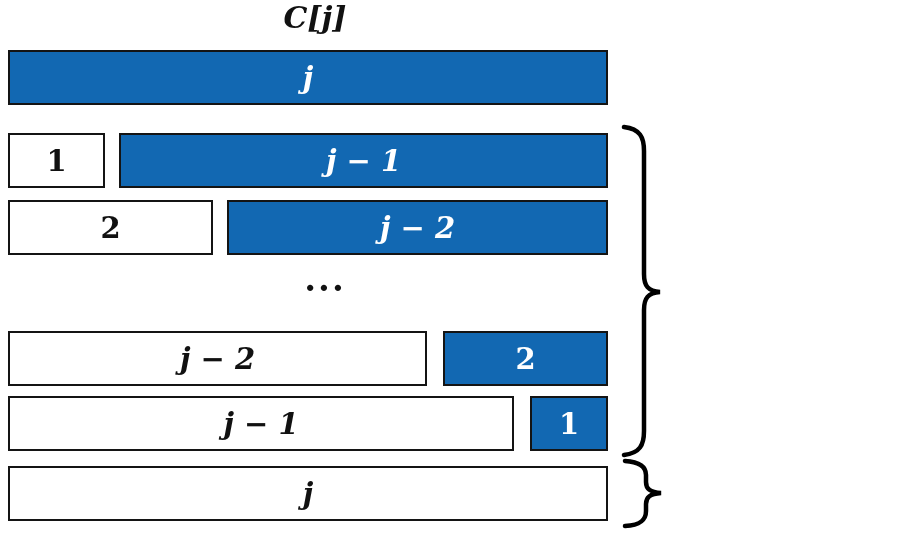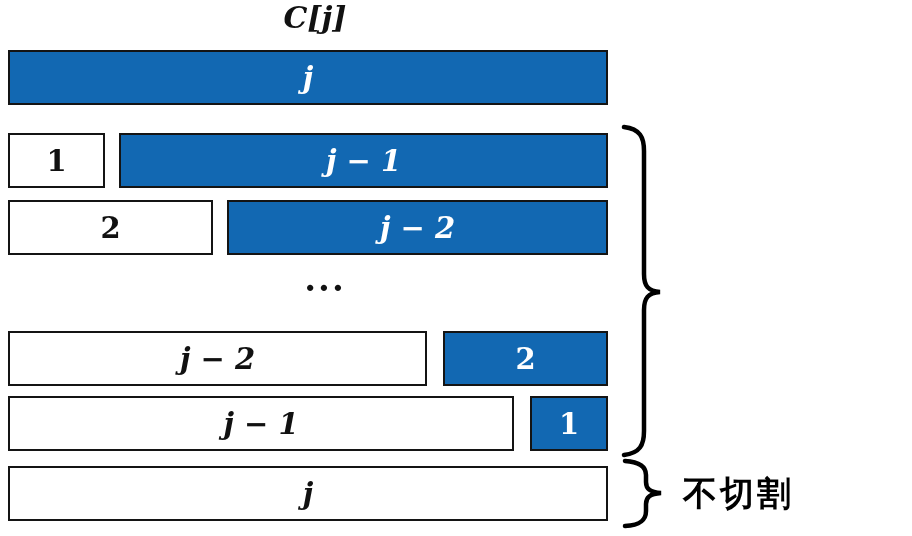--- a/index.html
+++ b/index.html
@@ -101,15 +101,14 @@
              C 644 445, 640 453, 624 455" fill="none" stroke="#000000" stroke-width="4.5" stroke-linecap="round"></path>
     <path d="M 625 461
              C 642 462, 646 468, 646 475
              L 646 482
              C 646 489, 650 492, 661 493
              C 650 494, 646 497, 646 504
              L 646 511
              C 646 519, 642 525, 625 526" fill="none" stroke="#000000" stroke-width="4.5" stroke-linecap="round"></path>
   </svg>
 
-  <div class="cn-label cn-nocut">不切割</div>
 
 </div>
 
 </body></html>

